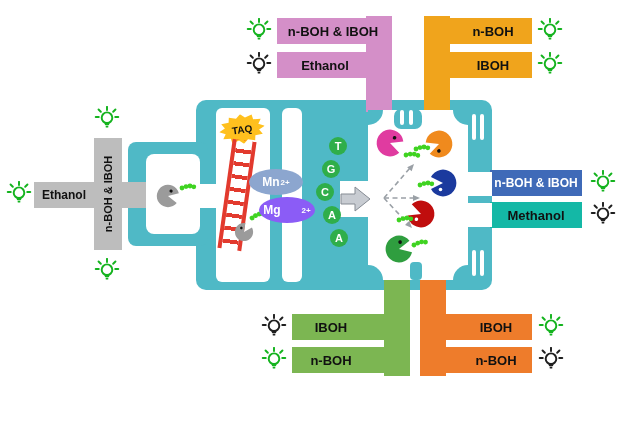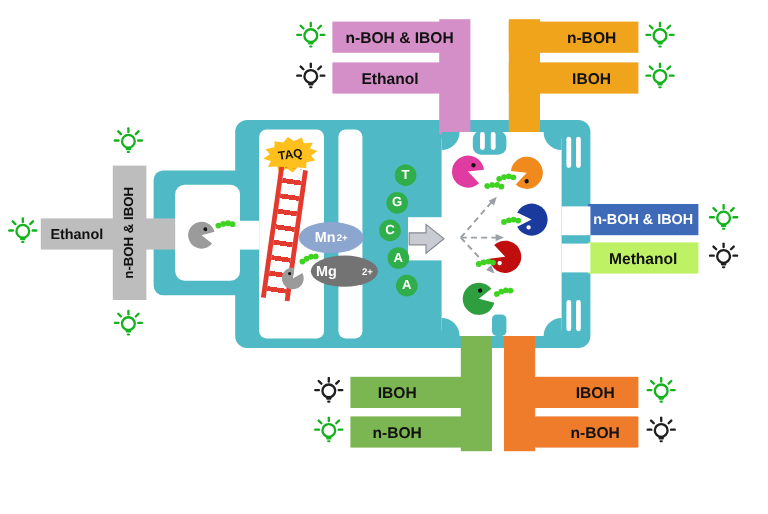--- a/index.html
+++ b/index.html
@@ -8,37 +8,37 @@
   .abs{position:absolute;}
   .lbl{display:flex;align-items:center;justify-content:center;font-weight:700;font-size:13px;color:#111;box-sizing:border-box;}
   
   .teal{background:#4fb9c6;}
   .white{background:#ffffff;}
   
   .pink{background:#d48fc8;}
   .amber{background:#f0a41c;}
   .grayp{background:#bdbdbd;}
   .bluep{background:#3f6ab8;color:#fff;}
-  .salmon{background:#bef264;}
+  .salmon{background:#14b8a6;}
   .greenp{background:#7cb652;}
   .orangep{background:#ee7c2b;}
   .bulb{position:absolute;width:26px;height:26px;}
   .bulb.on{color:#14b31e;}
   .bulb.off{color:#1f1f1f;}
   .vtext{display:flex;align-items:center;justify-content:center;}
   .vtext span{transform:rotate(-90deg);white-space:nowrap;font-weight:700;font-size:11px;color:#111;}
   .ladder{position:absolute;left:225px;top:140px;width:24px;height:110px;transform:rotate(8deg);
           border-left:4px solid #e23a2e;border-right:4px solid #e23a2e;box-sizing:border-box;
           background:repeating-linear-gradient(to bottom,transparent 0,transparent 9px,#e23a2e 9px,#e23a2e 13px);}
   .taq{position:absolute;left:219px;top:114px;width:46px;height:30px;background:#ffc01e;
        display:flex;align-items:center;justify-content:center;font-weight:700;font-size:10px;color:#111;
        transform:rotate(-8deg);
        clip-path:polygon(100% 50%,86.7% 59.8%,93.3% 75%,76.9% 76.9%,75% 93.3%,59.8% 86.7%,50% 100%,40.2% 86.7%,25% 93.3%,23.1% 76.9%,6.7% 75%,13.3% 59.8%,0% 50%,13.3% 40.2%,6.7% 25%,23.1% 23.1%,25% 6.7%,40.2% 13.3%,50% 0%,59.8% 13.3%,75% 6.7%,76.9% 23.1%,93.3% 25%,86.7% 40.2%);}
   .ion{position:absolute;border-radius:50%;display:flex;align-items:center;justify-content:center;
-       font-weight:700;font-size:12px;color:#fff;margin-top:16px;}
+       font-weight:700;font-size:12px;color:#fff;}
   .ion sup{font-size:8px;margin-left:1px;}
   .base{position:absolute;width:18px;height:18px;border-radius:50%;background:#2fae4a;color:#fff;
         display:flex;align-items:center;justify-content:center;font-weight:700;font-size:11px;}
   .stripe{position:absolute;background:#fff;border-radius:2px;}
   .wild{position:absolute;left:204px;top:252px;width:78px;height:16px;display:flex;align-items:center;justify-content:center;
         font-weight:700;font-size:12px;color:#111;}
 </style>
 </head>
 <body>
 
@@ -190,21 +190,21 @@
         <use href="#pac11" fill="#9b9b9b"></use>
         <circle cx="2" cy="-5.5" r="1.6" fill="#111"></circle>
       </g>
     <use href="#worm" transform="translate(36,34)"></use>
   </svg>
 
   <div class="ion" style="left:249px;top:169px;width:54px;height:26px;background:#8ca6cf;">
     <span>Mn</span>
       <sup>2+</sup>
   </div>
-  <div class="ion" style="left:259px;top:197px;width:56px;height:26px;background:#737373;gap:20px;">
+  <div class="ion" style="left:259px;top:197px;width:56px;height:26px;background:#8b5cf6;gap:20px;">
     <span>Mg</span>
       <sup>2+</sup>
   </div>
 
   <div class="base" style="left:329px;top:137px;">
       <span>T</span>
     </div>
   <div class="base" style="left:322px;top:160px;">
       <span>G</span>
     </div>

